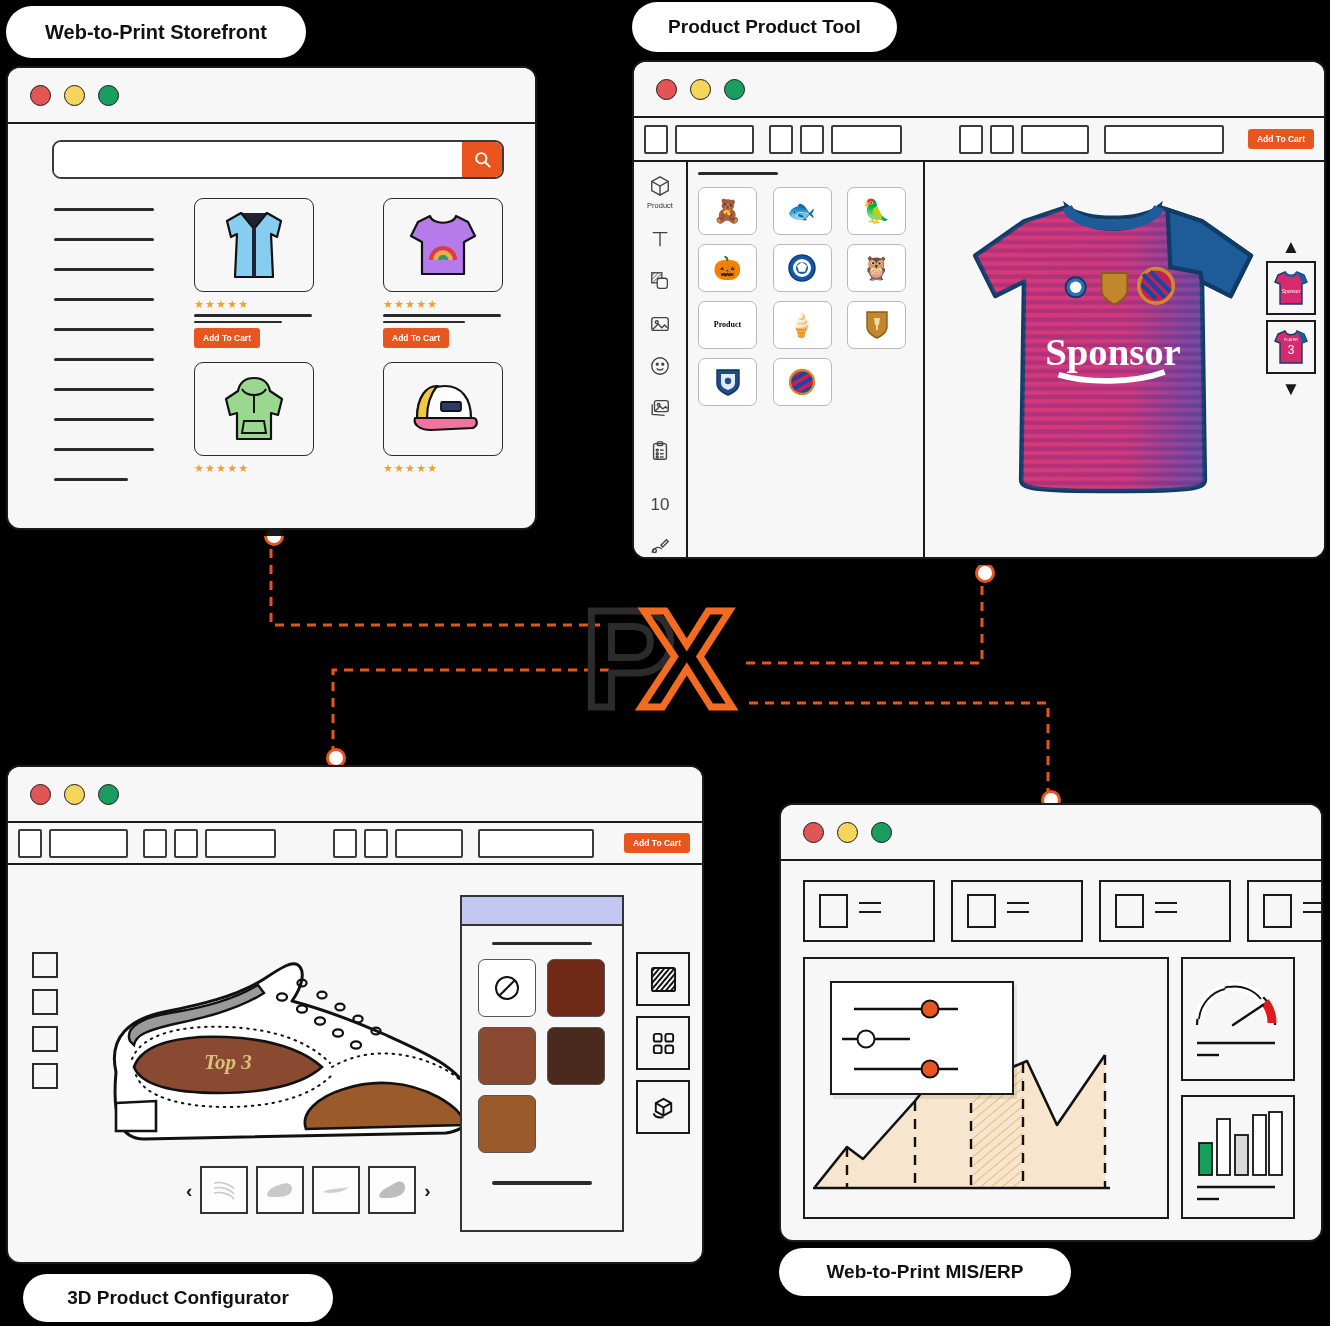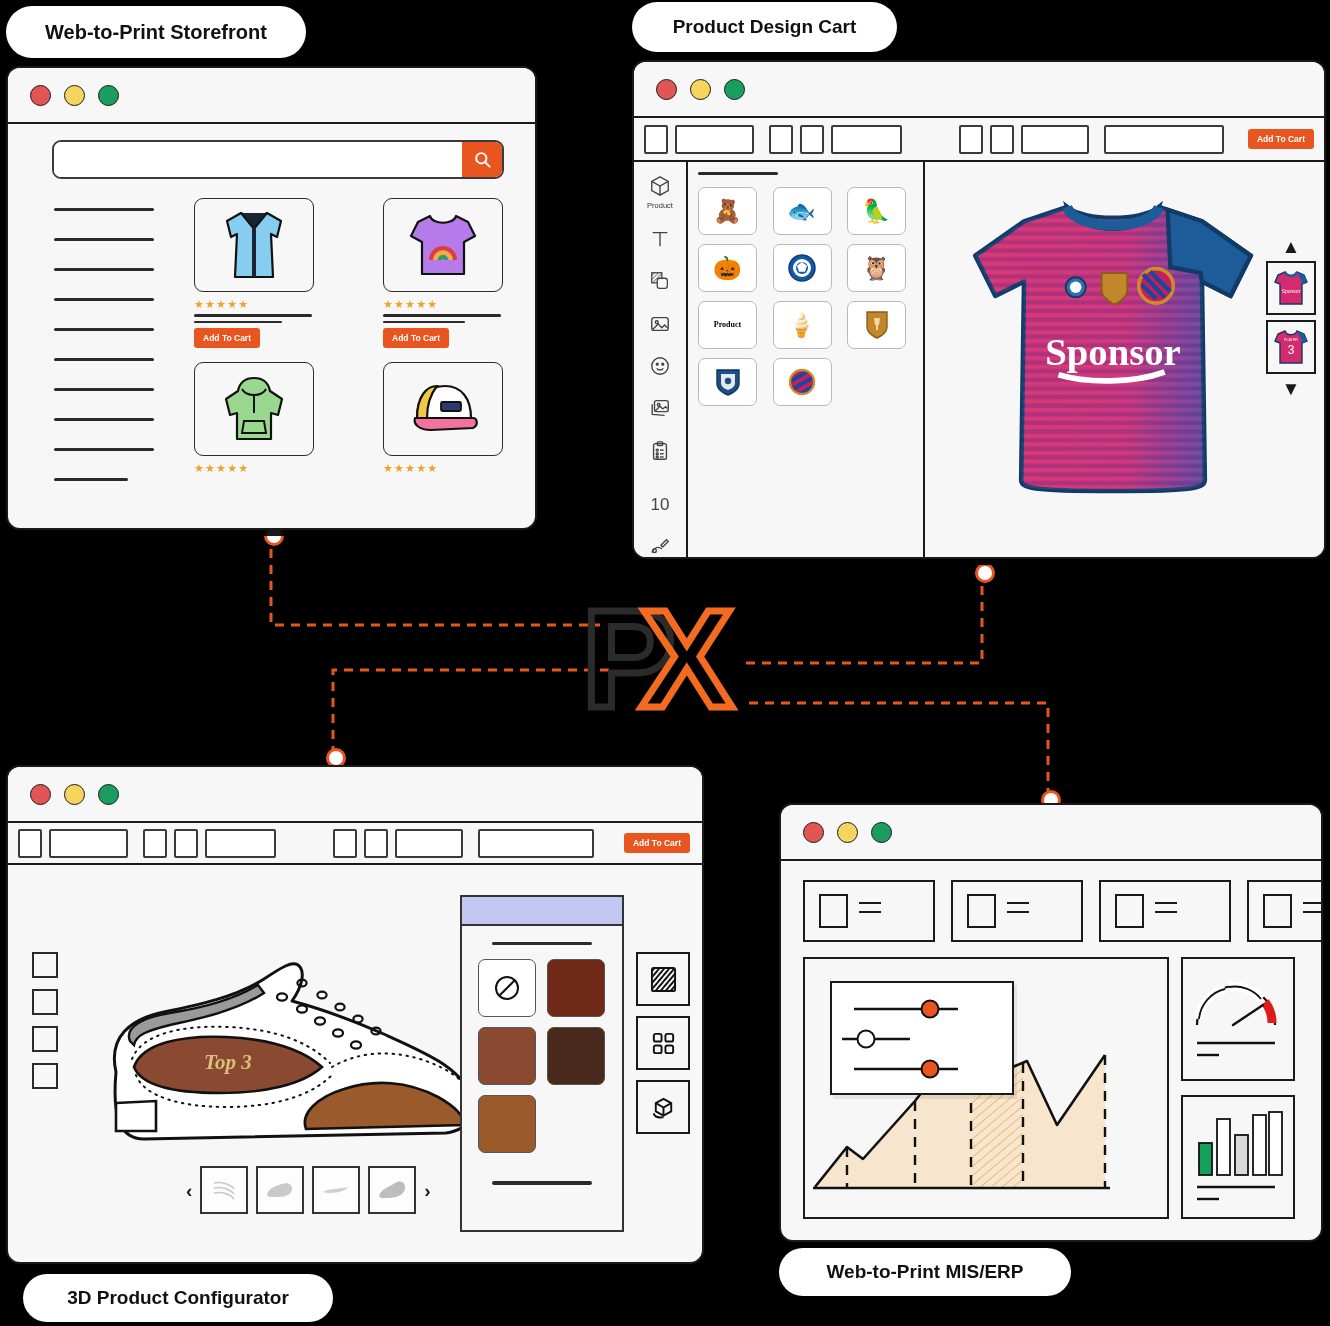--- a/index.html
+++ b/index.html
@@ -109,21 +109,21 @@
         border:3.4px solid #e8551f;z-index:15;}
   #pxlogo{position:absolute;left:578px;top:585px;width:185px;height:145px;z-index:18;}
 </style>
 </head>
 <body>
 
 <div class="pill" style="left:6px;top:6px;width:300px;height:52px;font-size:20px;">
   <span>Web-to-Print Storefront</span>
 </div>
 <div class="pill" style="left:632px;top:2px;width:265px;height:50px;font-size:19px;">
-  <span>Product Design Cart</span>
+  <span>Product Product Tool</span>
 </div>
 <div class="pill" style="left:23px;top:1274px;width:310px;height:48px;font-size:19px;">
   <span>3D Product Configurator</span>
 </div>
 <div class="pill" style="left:779px;top:1248px;width:292px;height:48px;font-size:19px;">
   <span>Web-to-Print MIS/ERP</span>
 </div>
 
 <svg id="wires" viewBox="0 0 1330 1326">
   <g fill="none" stroke="#e8551f" stroke-width="3" stroke-dasharray="9 7">

